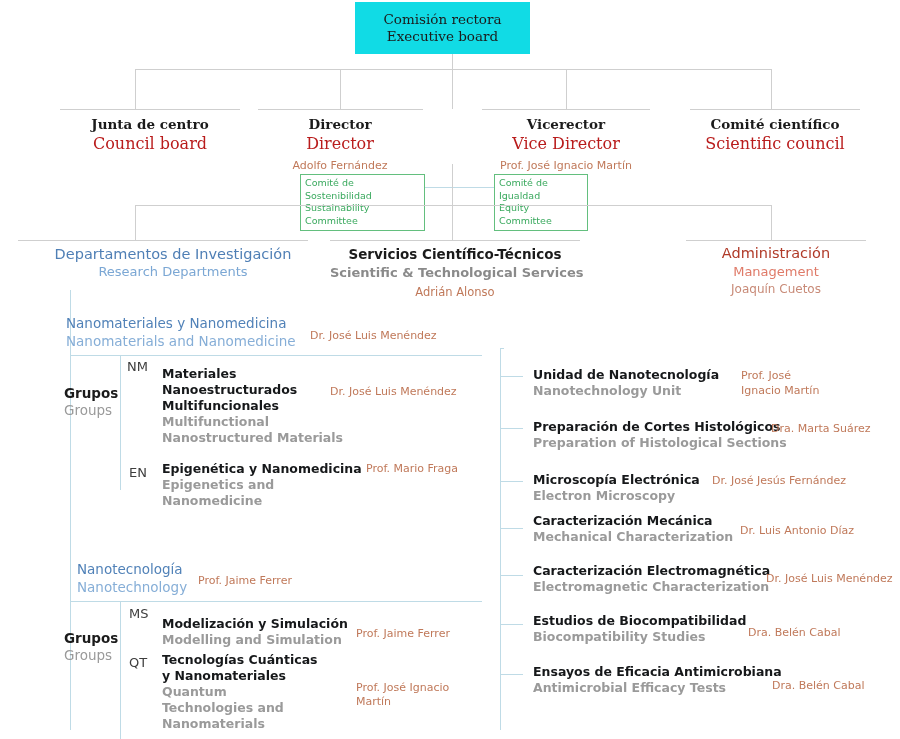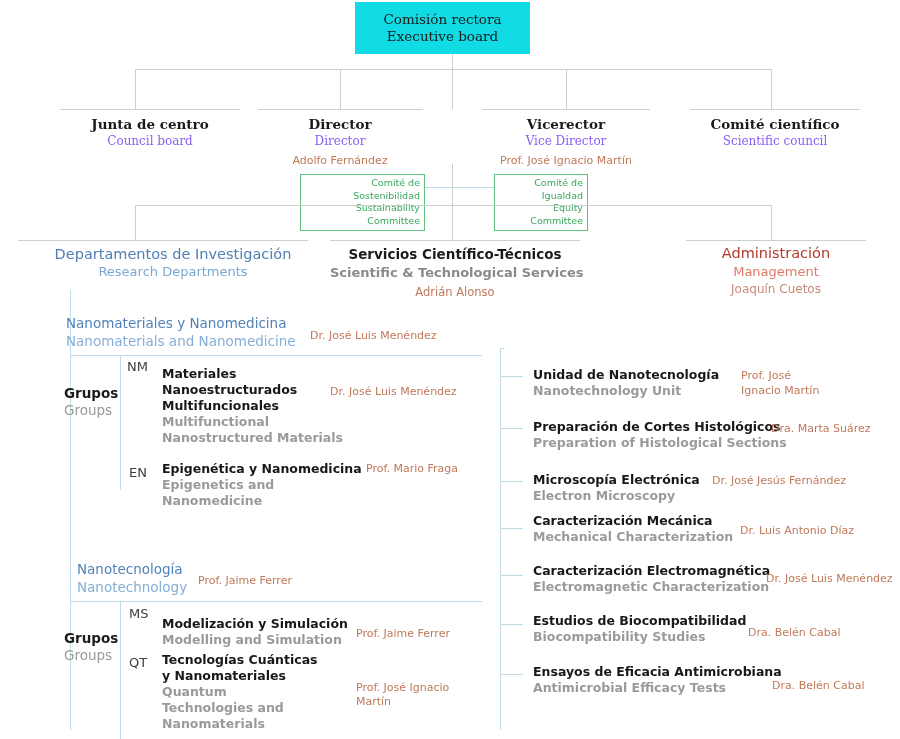--- a/index.html
+++ b/index.html
@@ -40,37 +40,36 @@
     text-align:center;
     line-height:1.3;
   }
   .node2 .es{
     font-family:"DejaVu Serif", serif;
     font-weight:bold;font-size:13.5px;color:#1b1b1b;
     white-space:nowrap;
   }
   .node2 .en{
     font-family:"DejaVu Serif", serif;
-    font-size:12px;color:#8b5cf6;
+    font-size:16px;color:#b91c1c;
     white-space:nowrap;
   }
   .node2 .who{
     font-size:11px;color:#c0795a;margin-top:5px;white-space:nowrap;
   }
 
   
   .greenbox{
     border:1px solid #63bf7e;
     color:#3aa95e;
     font-size:9.5px;
     line-height:1.32;
     padding:2px 4px 3px 4px;
     box-sizing:border-box;
     background:#ffffff;
-    text-align:right;
   }
 
   
   .h3blue .es{
     color:#4f7fb5;font-size:14.5px;line-height:1.3;white-space:nowrap;
   }
   .h3blue .en{
     color:#7ba7d4;font-size:13px;line-height:1.3;white-space:nowrap;
   }
   .h3center{text-align:center;line-height:1.32;}

